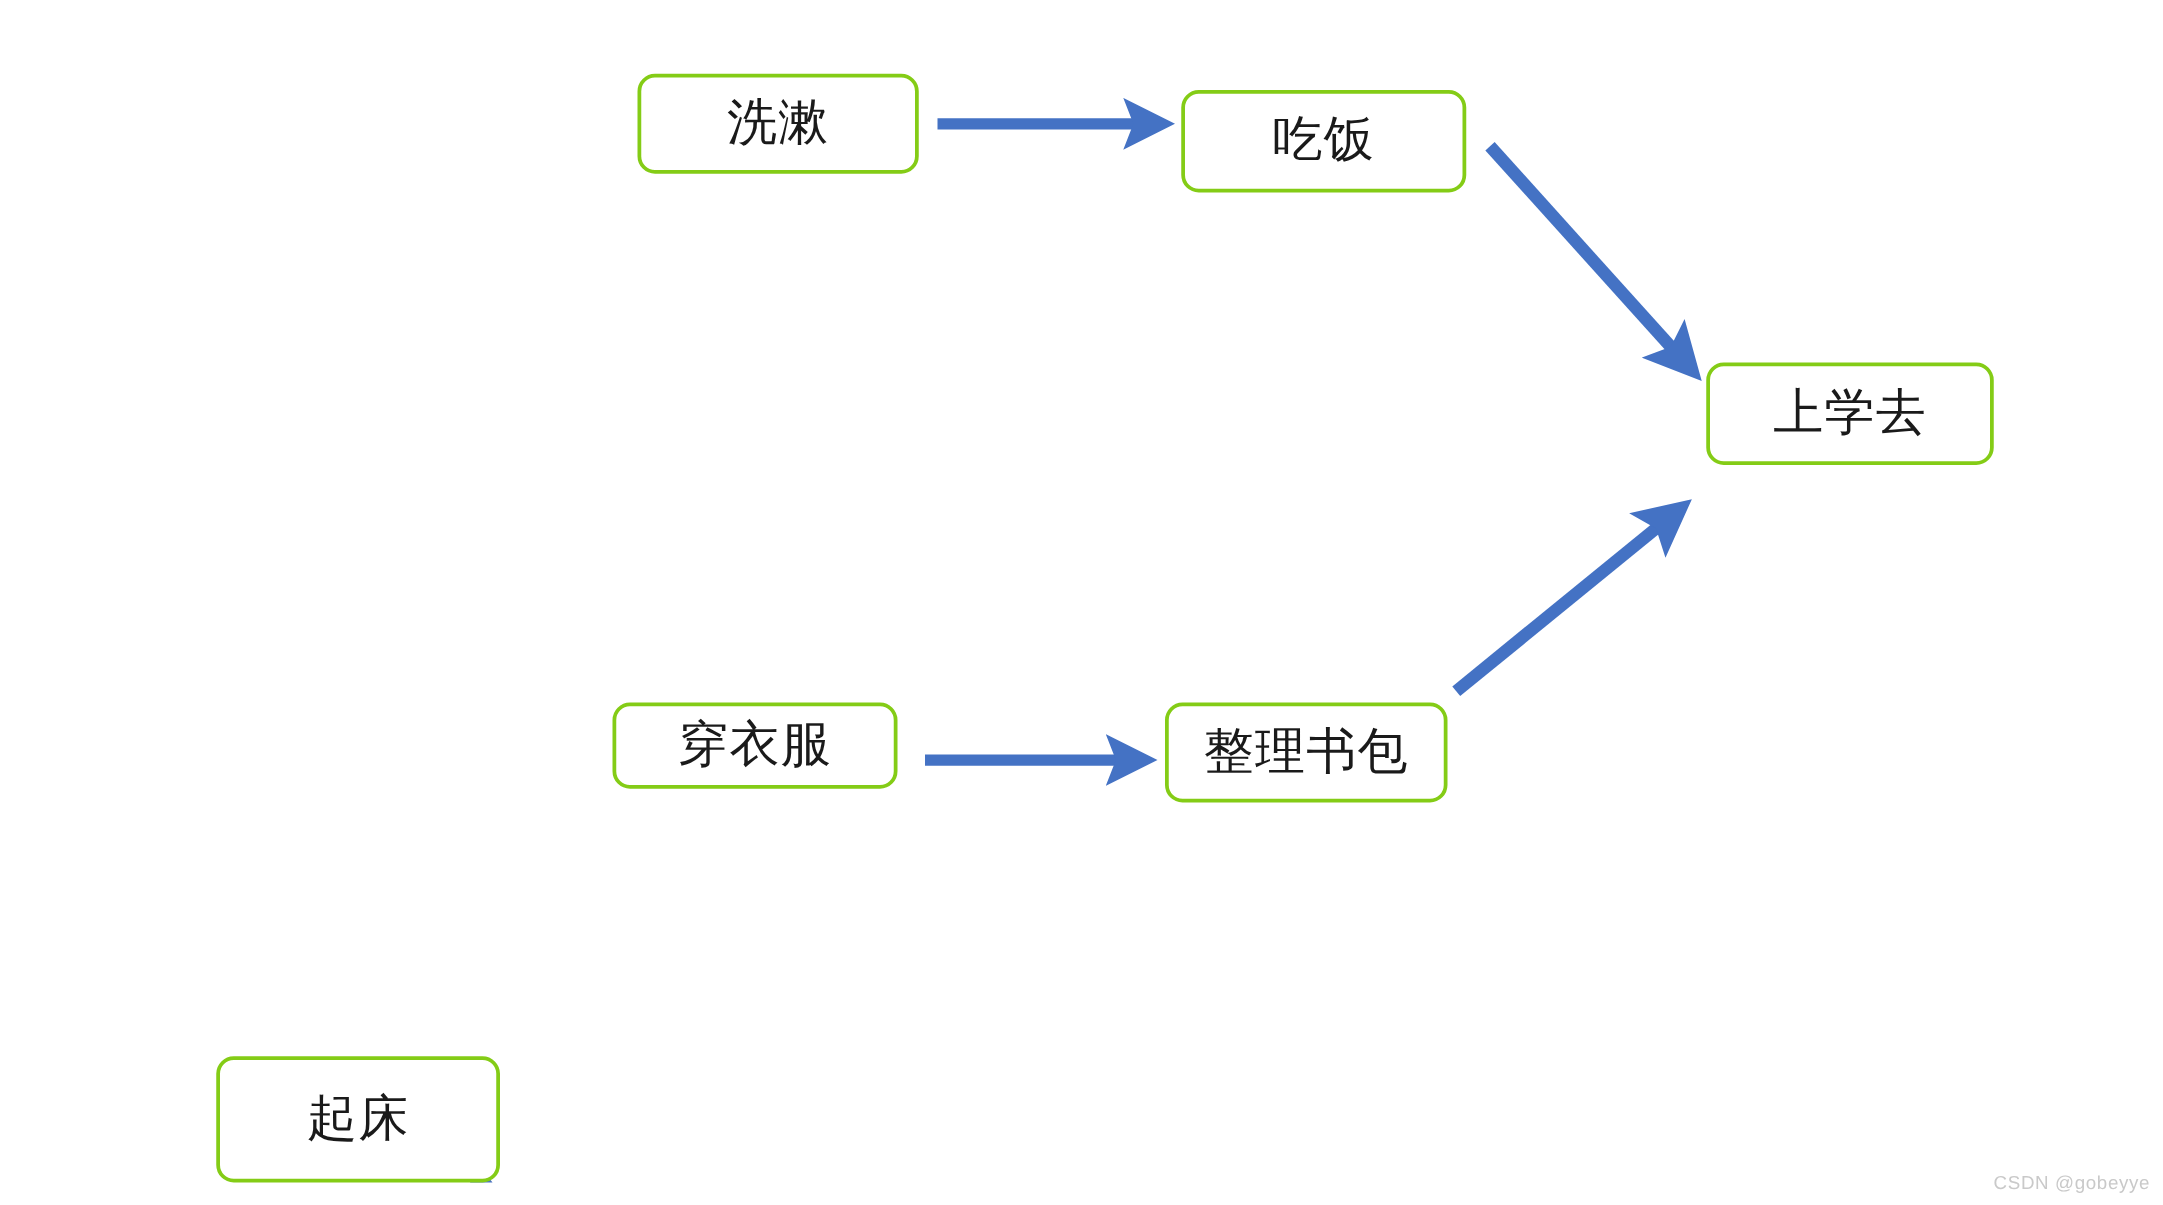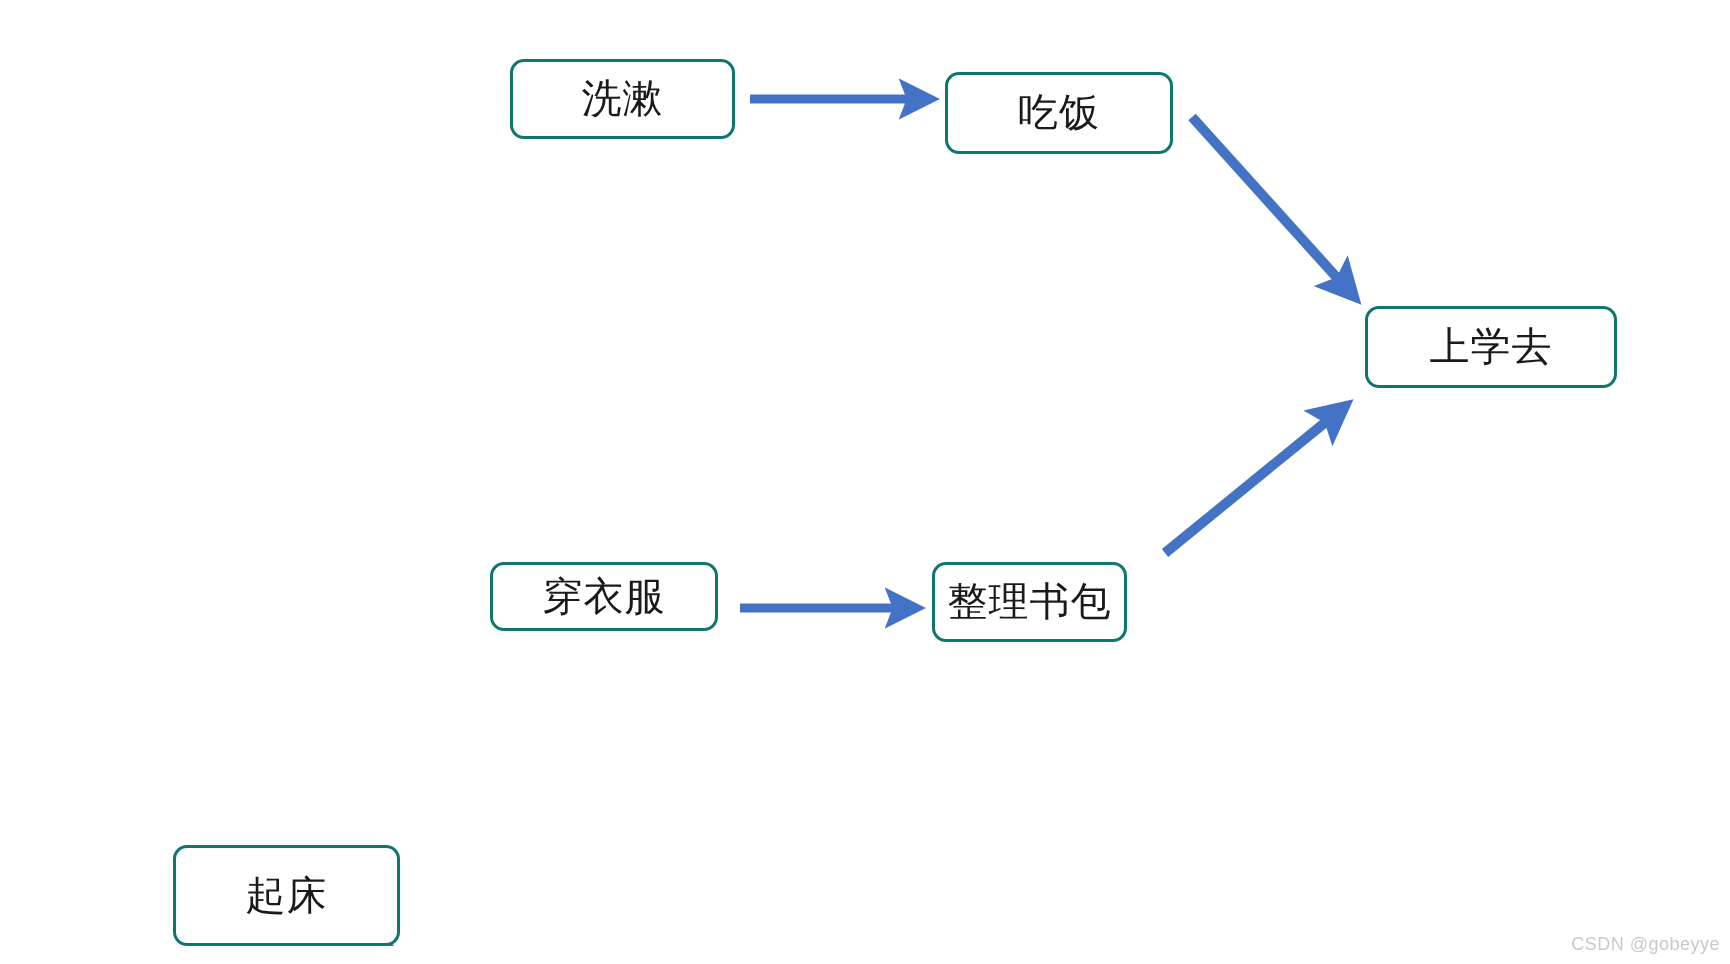--- a/index.html
+++ b/index.html
@@ -26,45 +26,45 @@
     height: 964px;
     pointer-events: none;
   }
   .node {
     position: absolute;
     box-sizing: border-box;
     display: flex;
     align-items: center;
     justify-content: center;
     background: #ffffff;
-    border: 3px solid #0f766e;
+    border: 3px solid #84cc16;
     border-radius: 14px;
     color: #1a1a1a;
     font-size: 40px;
     line-height: 1;
     letter-spacing: 1px;
     white-space: nowrap;
     z-index: 2;
   }
   .node-label {
     display: block;
     transform: translateY(-1px);
   }
   #node-xishu    { left: 510px;  top: 59px;  width: 225px; height: 80px; }
   #node-chifan   { left: 945px;  top: 72px;  width: 228px; height: 82px; }
-  #node-shangxue { left: 1365px; top: 290px; width: 252px; height: 82px; margin-top: 16px; }
+  #node-shangxue { left: 1365px; top: 290px; width: 230px; height: 82px; }
   #node-chuanyifu{ left: 490px;  top: 562px; width: 228px; height: 69px; }
-  #node-shubao   { left: 932px;  top: 562px; width: 195px; height: 80px; }
+  #node-shubao   { left: 932px;  top: 562px; width: 226px; height: 80px; }
   #node-qichuang { left: 173px;  top: 845px; width: 227px; height: 101px; }
 
   #watermark {
     position: absolute;
     right: 10px;
     bottom: 9px;
-    font-size: 18px;
+    font-size: 15px;
     color: #c9c9c9;
     letter-spacing: 0.5px;
     user-select: none;
     z-index: 3;
   }
 </style>
 </head>
 <body>
 
 <div id="canvas">

